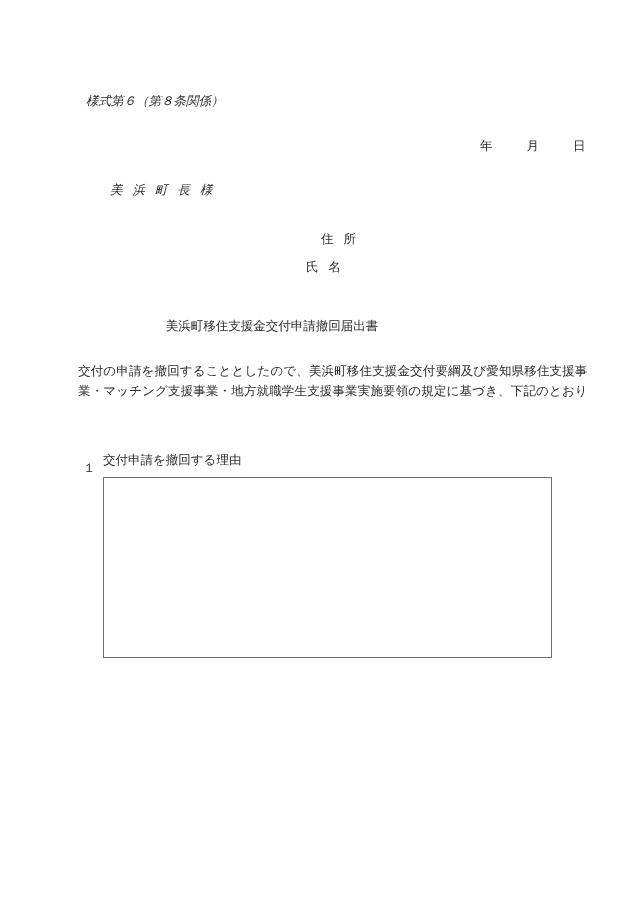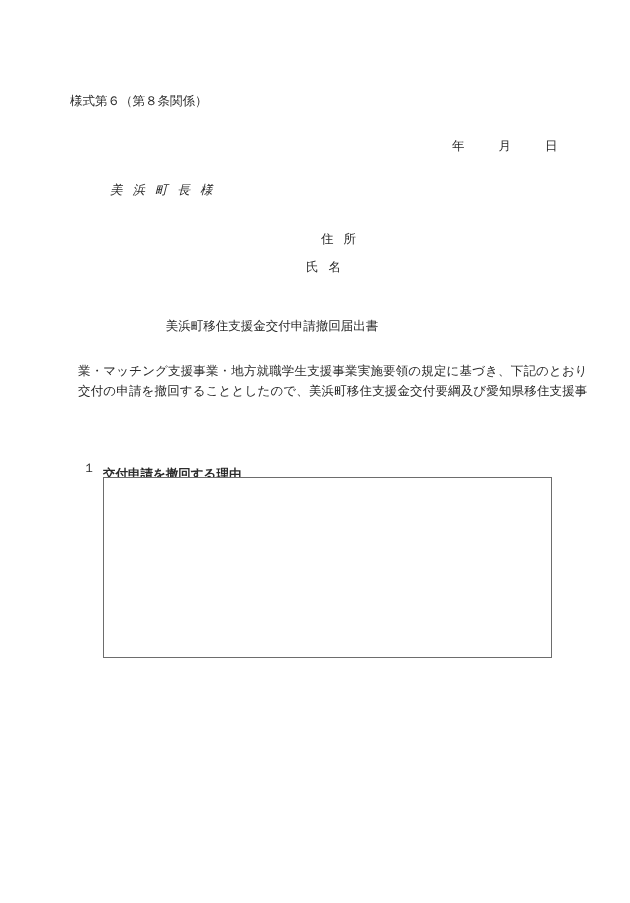--- a/index.html
+++ b/index.html
@@ -3,34 +3,34 @@
   <meta charset="utf-8">
   <style>
     html, body { margin: 0; padding: 0; background: #ffffff; }
     body {
       width: 630px; height: 903px; position: relative; overflow: hidden;
       font-family: "DejaVu Serif", "Liberation Serif", serif;
       color: #2b2b2b;
       font-size: 12.5px;
     }
     .abs { position: absolute; white-space: nowrap; line-height: 1; }
-    .form-no { left: 70px; top: 95px; }
-    .date { left: 452px; top: 140px; }
+    .form-no { left: 86px; top: 95px; font-style: italic; }
+    .date { left: 480px; top: 140px; }
     .date span { display: inline-block; }
     .addressee { left: 110px; top: 184px; letter-spacing: 10px; font-style: italic; }
     .address { left: 321px; top: 233px; letter-spacing: 10px; }
     .name { left: 306px; top: 261px; letter-spacing: 10px; }
     .title { left: 0; width: 544px; text-align: center; top: 320px; }
     .body-text {
       position: absolute; left: 78px; top: 361px; width: 478px;
       line-height: 20.3px; white-space: normal; letter-spacing: 0.15px;
     }
     .body-line { display: block; white-space: nowrap; }
     .section-num { left: 83px; top: 462px; }
-    .section-label { left: 103px; top: 468px; font-weight: bold; }
+    .section-label { left: 103px; top: 454px; }
     .reason-box {
       position: absolute; left: 103px; top: 477px; width: 449px; height: 181px;
       border: 1px solid #6d6d6d; box-sizing: border-box; background: #fff;
     }
   </style>
 </head>
 <body>
 
 <div class="abs form-no">様式第６（第８条関係）</div>
 
@@ -39,20 +39,20 @@
 </div>
 
 <div class="abs addressee">美浜町長様</div>
 
 <div class="abs address">住所</div>
 <div class="abs name">氏名</div>
 
 <div class="abs title">美浜町移住支援金交付申請撤回届出書</div>
 
 <div class="body-text">
+  <span class="body-line">交付の申請を撤回することとしたので、美浜町移住支援金交付要綱及び愛知県移住支援事</span>
   <span class="body-line">業・マッチング支援事業・地方就職学生支援事業実施要領の規定に基づき、下記のとおり</span>
-  <span class="body-line">交付の申請を撤回することとしたので、美浜町移住支援金交付要綱及び愛知県移住支援事</span>
 </div>
 
 <div class="abs section-num">１</div>
 <div class="abs section-label">交付申請を撤回する理由</div>
 
 <div class="reason-box"></div>
 
 </body></html>

